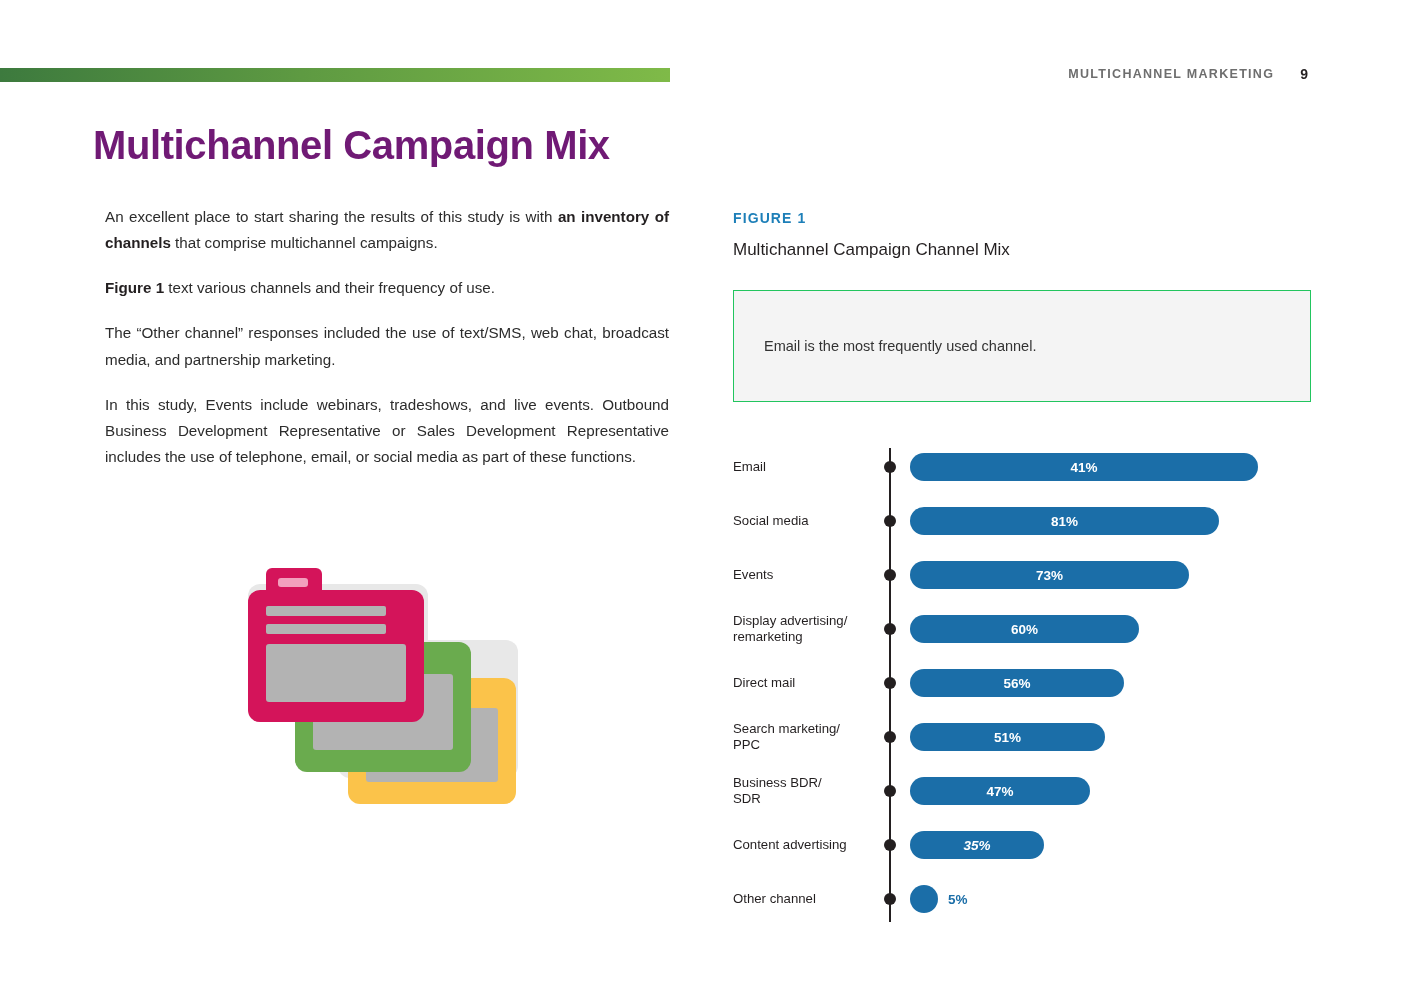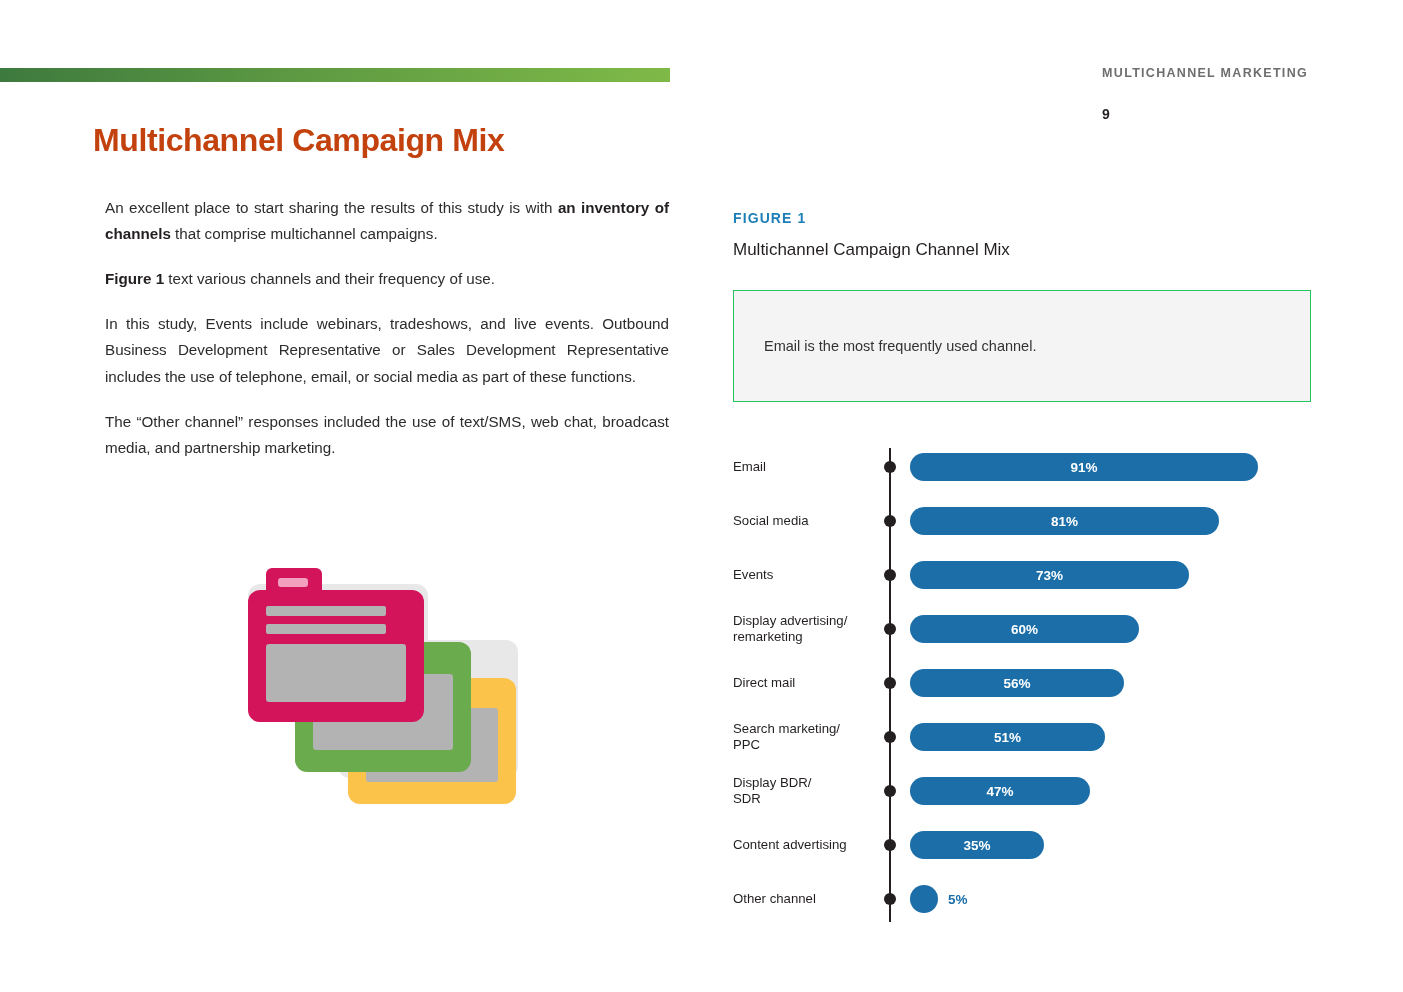--- a/index.html
+++ b/index.html
@@ -23,23 +23,22 @@
     top: 68px;
     width: 670px;
     height: 14px;
     background: linear-gradient(90deg, #3d7a3e 0%, #5e9a42 45%, #7fba48 100%);
   }
   .header-right {
     position: absolute;
     right: 95px;
     top: 66px;
     display: flex;
-    align-items: flex-start;
+    align-items: center;
     gap: 26px;
-    flex-direction: column;
   }
   .header-label {
     font-size: 12.5px;
     letter-spacing: 1.3px;
     font-weight: bold;
     color: #6e6e6e;
   }
   .page-number {
     font-size: 14px;
     font-weight: bold;
@@ -47,24 +46,24 @@
   }
 
   
   .left-col {
     position: absolute;
     left: 93px;
     top: 122px;
     width: 576px;
   }
   .page-title {
-    font-size: 32px;
+    font-size: 40px;
     font-weight: bold;
     letter-spacing: -0.4px;
-    color: #c2410c;
+    color: #701a75;
     margin: 0 0 36px 0;
     line-height: 1.15;
   }
   .body-p {
     font-size: 15.2px;
     line-height: 1.72;
     color: #2c2c2c;
     margin: 0 0 19px 12px;
     text-align: justify;
   }
@@ -212,22 +211,22 @@
 <div class="header-right">
   <div class="header-label">MULTICHANNEL MARKETING</div>
   <div class="page-number">9</div>
 </div>
 
 <div class="left-col">
   <h1 class="page-title">Multichannel Campaign Mix</h1>
   <div id="paragraphs">
       <div class="body-p"><span>An excellent place to start sharing the results of this study is with </span><b>an inventory of channels</b><span> that comprise multichannel campaigns.</span></div>
       <div class="body-p"><b>Figure 1</b><span> text various channels and their frequency of use.</span></div>
+      <div class="body-p"><span>The “Other channel” responses included the use of text/SMS, web chat, broadcast media, and partnership marketing.</span></div>
       <div class="body-p"><span>In this study, Events include webinars, tradeshows, and live events. Outbound Business Development Representative or Sales Development Representative includes the use of telephone, email, or social media as part of these functions.</span></div>
-      <div class="body-p"><span>The “Other channel” responses included the use of text/SMS, web chat, broadcast media, and partnership marketing.</span></div>
     </div>
 </div>
 
 <div class="illo">
 
   <div class="card card-shadow" style="left:8px; top:24px; width:180px; height:138px;"></div>
   <div class="card card-shadow" style="left:98px; top:80px; width:180px; height:138px;"></div>
 
   <div class="card" style="left:108px; top:118px; width:168px; height:126px; background:#fbc34a;">
     <div class="card-inner" style="left:18px; top:30px; width:132px; height:74px;"></div>
@@ -256,21 +255,21 @@
 </div>
 
 <div class="chart">
   <div class="axis-line"></div>
   <div id="chart-rows">
       <div class="row">
         <div class="row-label"><span>Email</span></div>
         <div class="dot"></div>
         <div class="bar-zone">
           <div class="bar" style="width: 348px;">
-            <span class="bar-val">91%</span>
+            <span class="bar-val">41%</span>
           </div>
         </div>
       </div>
       <div class="row">
         <div class="row-label"><span>Social media</span></div>
         <div class="dot"></div>
         <div class="bar-zone">
           <div class="bar" style="width: 309px;">
             <span class="bar-val">81%</span>
           </div>
@@ -306,33 +305,33 @@
       <div class="row">
         <div class="row-label"><span>Search marketing/</span><br><span>PPC</span></div>
         <div class="dot"></div>
         <div class="bar-zone">
           <div class="bar" style="width: 195px;">
             <span class="bar-val">51%</span>
           </div>
         </div>
       </div>
       <div class="row">
-        <div class="row-label"><span>Display BDR/</span><br><span>SDR</span></div>
+        <div class="row-label"><span>Business BDR/</span><br><span>SDR</span></div>
         <div class="dot"></div>
         <div class="bar-zone">
           <div class="bar" style="width: 180px;">
             <span class="bar-val">47%</span>
           </div>
         </div>
       </div>
       <div class="row">
         <div class="row-label"><span>Content advertising</span></div>
         <div class="dot"></div>
         <div class="bar-zone">
-          <div class="bar" style="width: 134px;">
+          <div class="bar" style="width: 134px; font-style: italic;">
             <span class="bar-val">35%</span>
           </div>
         </div>
       </div>
       <div class="row">
         <div class="row-label"><span>Other channel</span></div>
         <div class="dot"></div>
         <div class="bar-zone">
           <div class="bar" style="width: 28px;"></div>
           <span class="bar-val-outside">5%</span>

